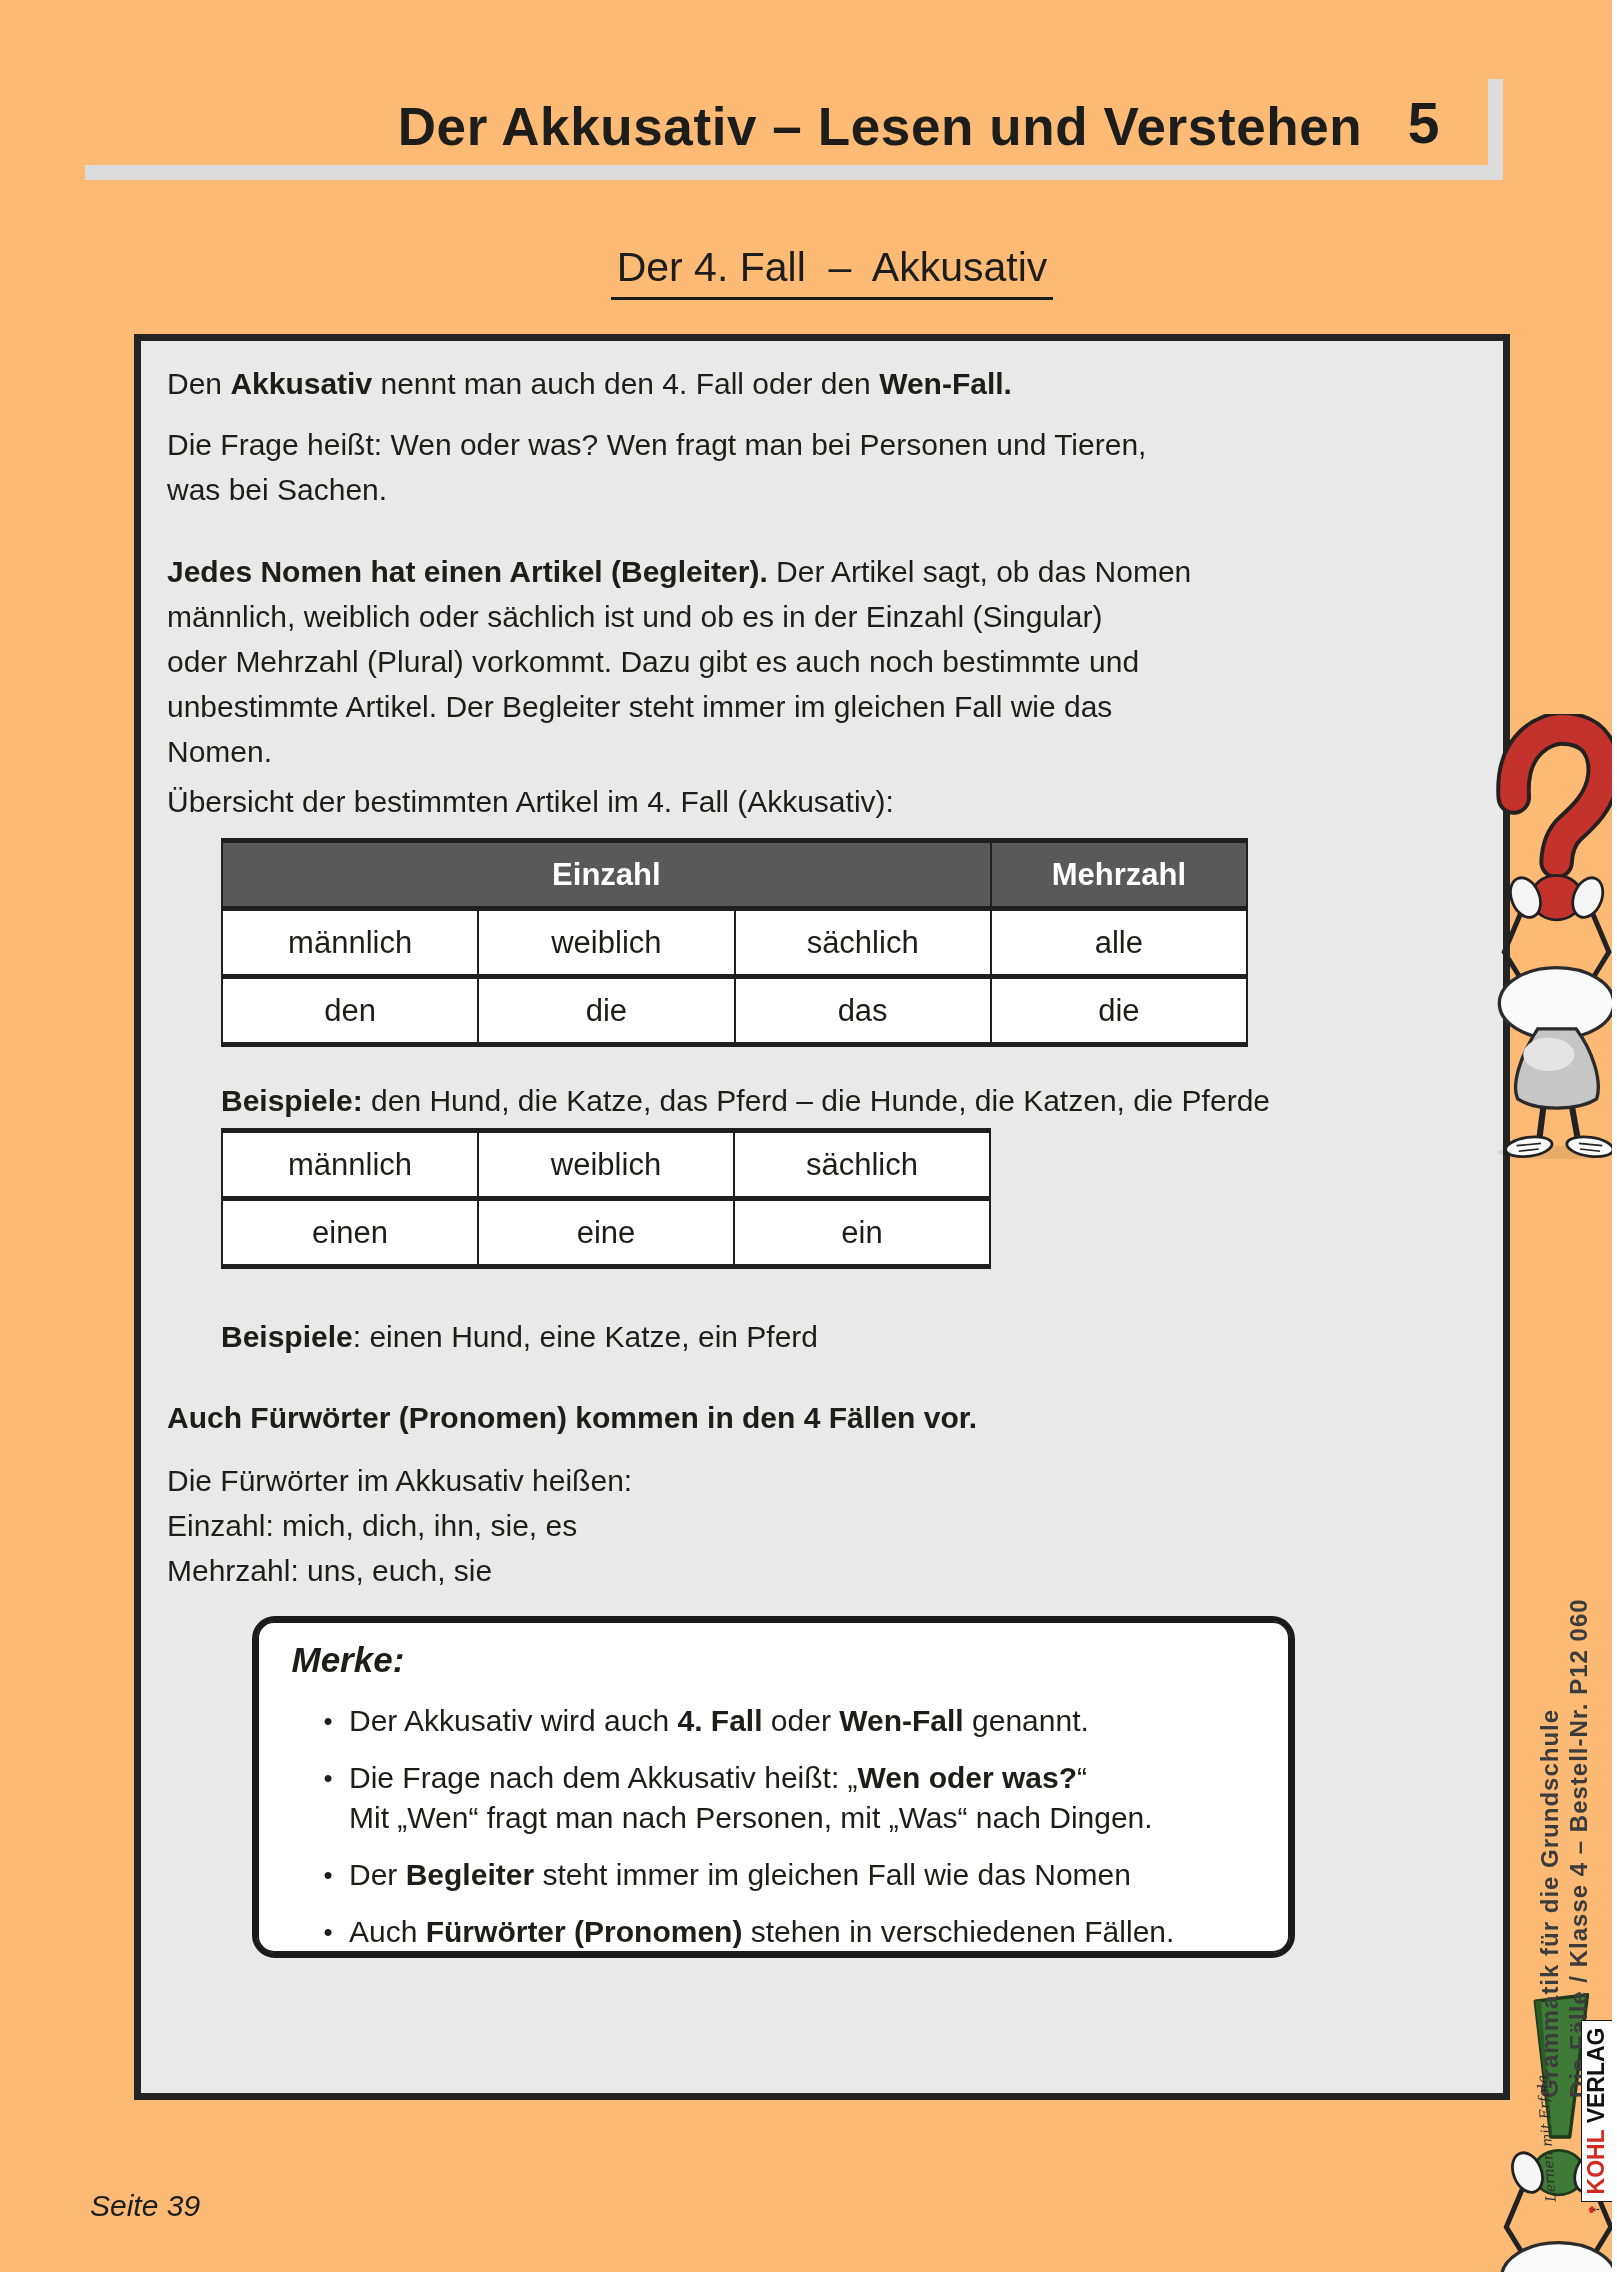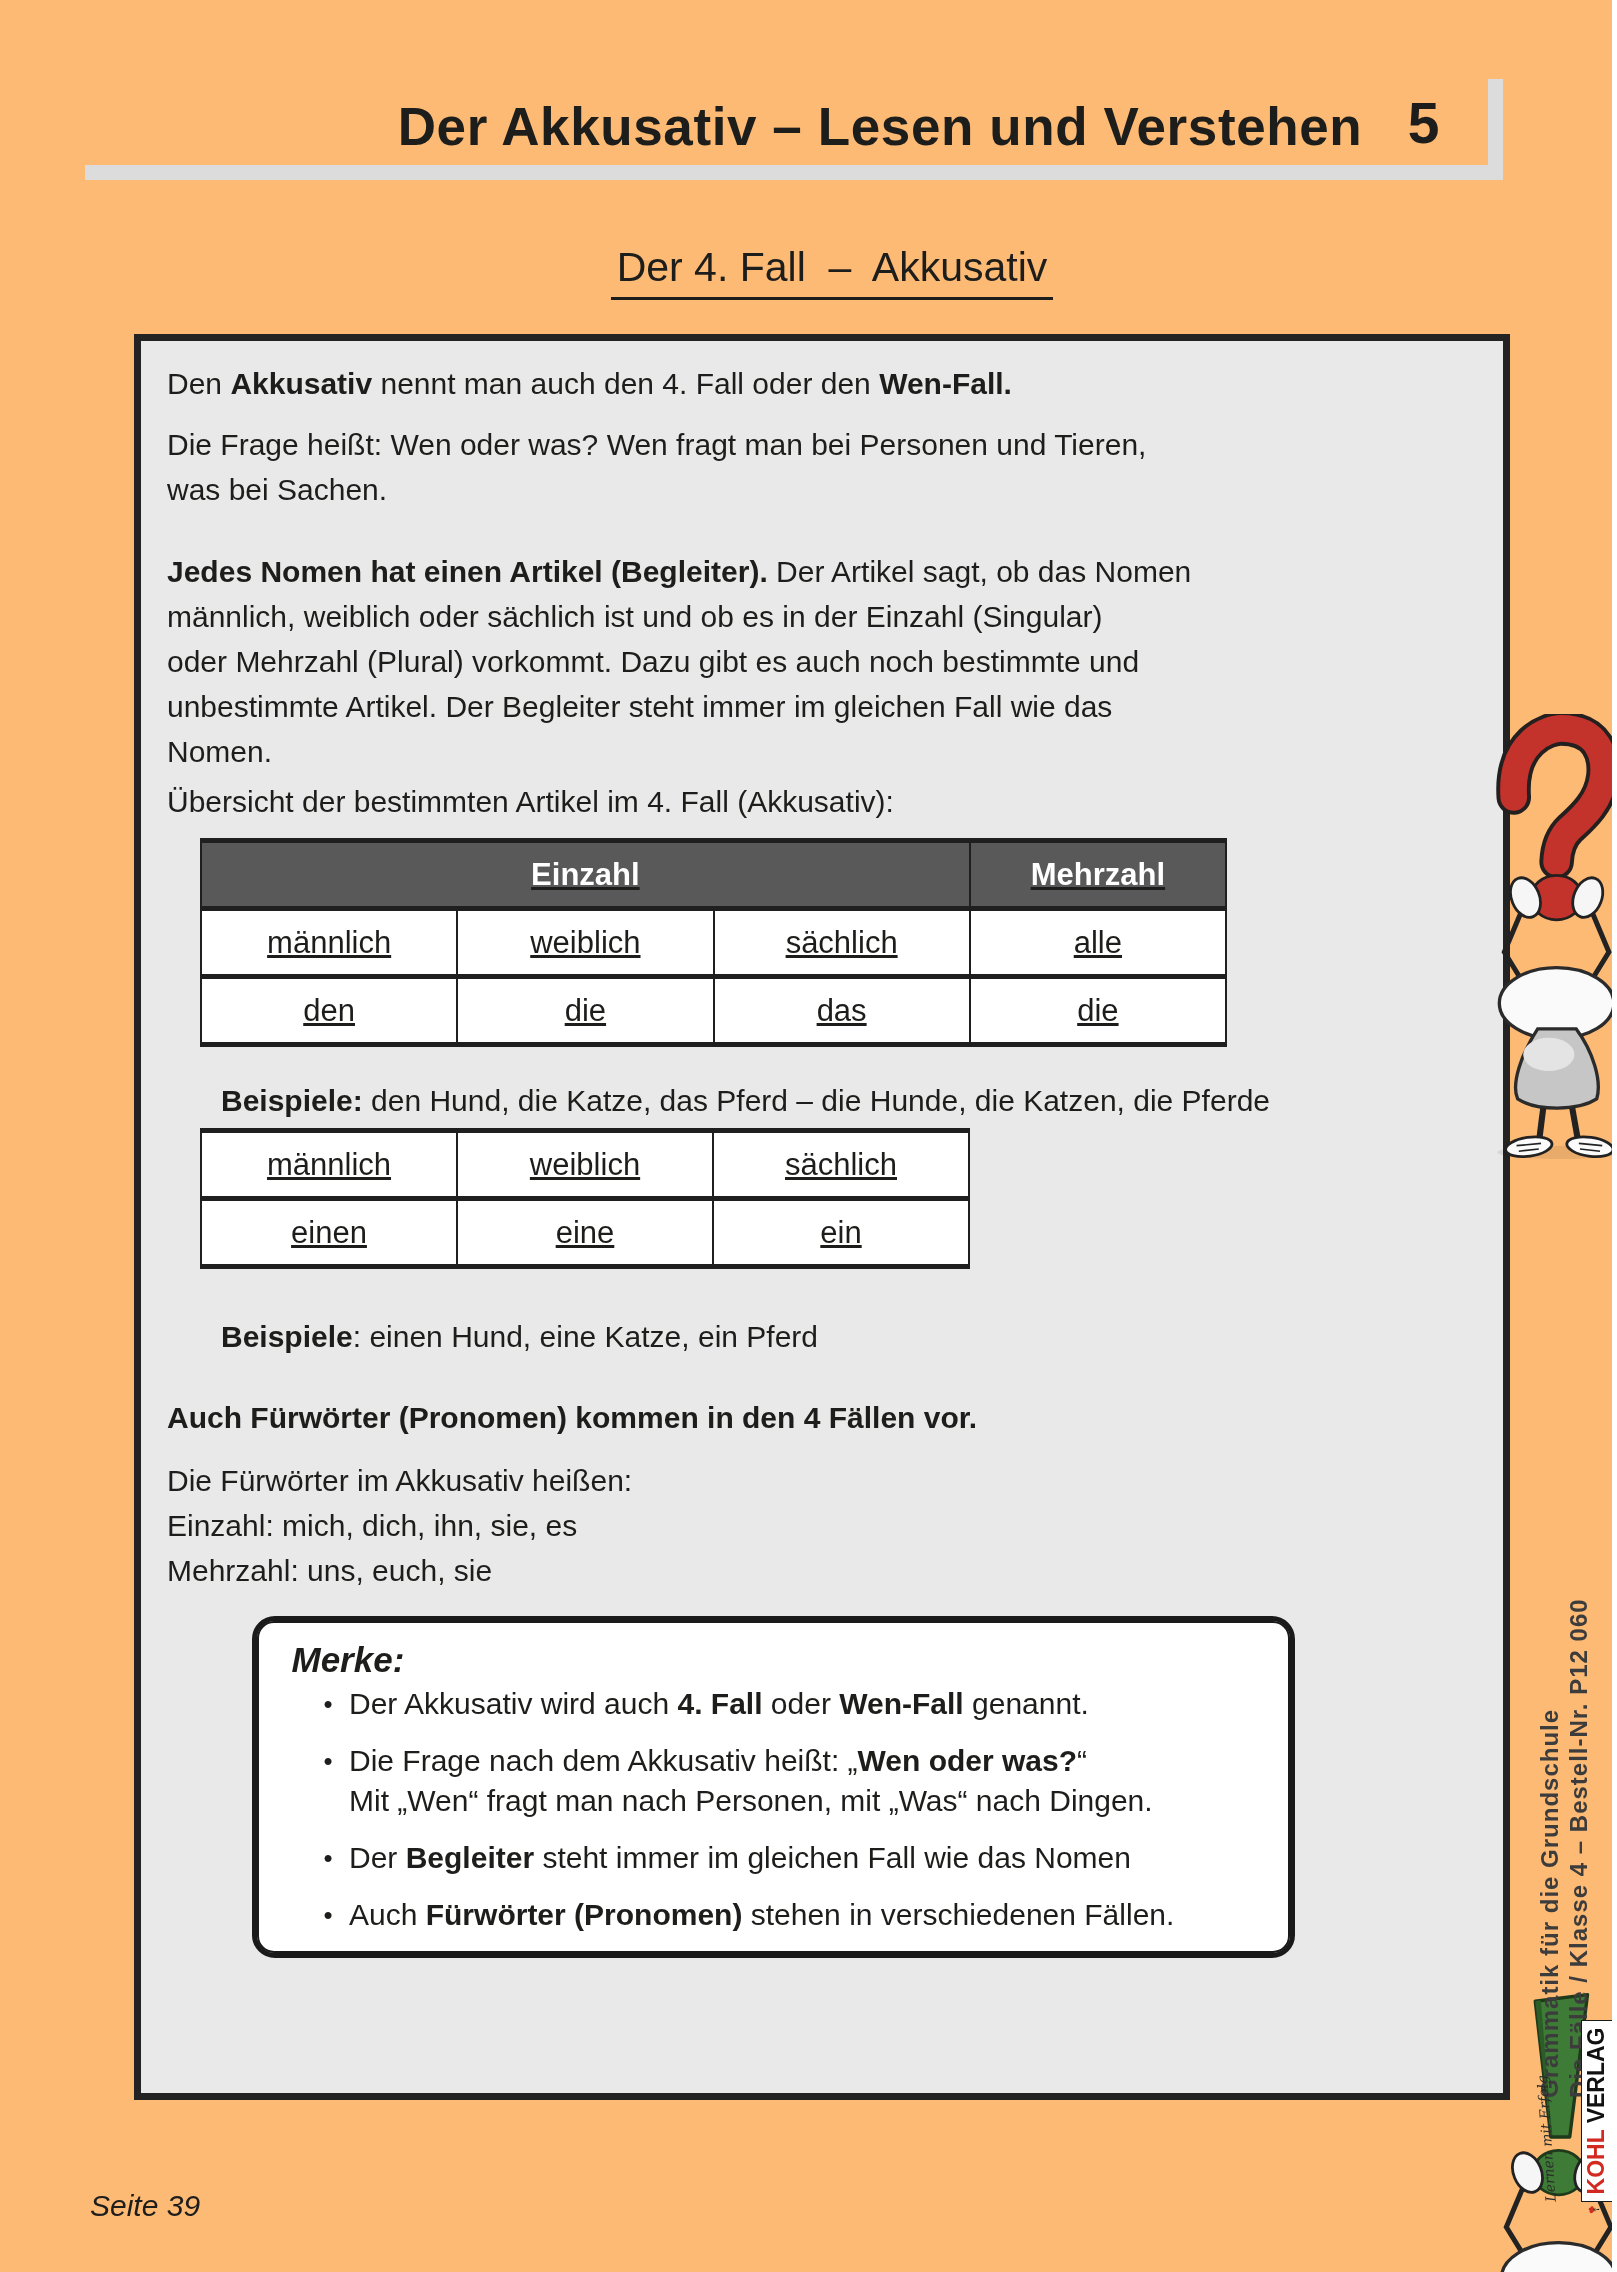--- a/index.html
+++ b/index.html
@@ -55,24 +55,23 @@
   .p4{margin-top:37px !important;}
   .section-heading{margin-top:5.2px !important;font-weight:normal;}
   .section-heading.second{margin-top:26px !important;}
   .beispiele-line{margin-top:31px !important;margin-left:54px !important;}
   .beispiele-line.second{margin-top:45px !important;}
   .p-pronomen{margin-top:36px !important;font-weight:bold;}
   .p-fuerwoerter{margin-top:18px !important;}
   
   .articles-table{
     border-collapse:collapse;
-    margin-left:33px;
+    margin-left:54px;
     table-layout:fixed;
     background:#ffffff;
-    text-decoration:underline;
   }
   .articles-table.first{margin-top:14px;width:1027px;}
   .articles-table.second{margin-top:5.2px;width:770px;}
   .articles-table td{
     border-left:2.6px solid #1f1f1f;
     border-right:2.6px solid #1f1f1f;
     border-top:5.2px solid #1f1f1f;
     border-bottom:5.2px solid #1f1f1f;
     text-align:center;
     font-size:31px;
@@ -95,21 +94,21 @@
     border:2.6px solid #1a1a1a;border-radius:17px;
     margin:0;padding:11.6px 26px 0 26px;
     background:#ffffff;
     box-shadow:inset 0 0 0 0 #fff;
     border-style:solid;
     position:relative;
     border-width:2.6px;
     outline:none;
   }
   .merke-label{font-size:35px;font-weight:bold;margin:5.2px 0 0 6.5px;font-style:italic;}
-  .merke-list{list-style:none;margin:4px 0 0 0;padding:0 0 0 27px;}
+  .merke-list{list-style:none;margin:21px 0 0 0;padding:0 0 0 27px;}
   .merke-list li{
     position:relative;
     font-size:30px;line-height:40px;
     padding-left:37px;
     margin-top:17px;
   }
   .merke-list li:first-child{margin-top:0;}
   .merke-list li::before{
     content:"•";
     position:absolute;left:11.6px;top:0;

